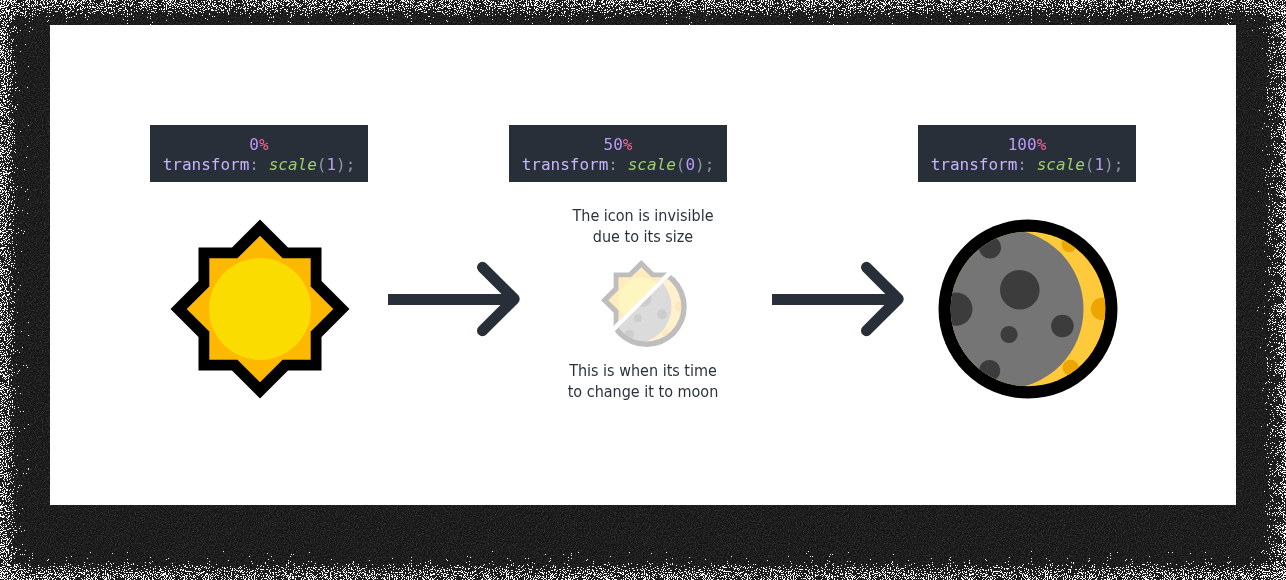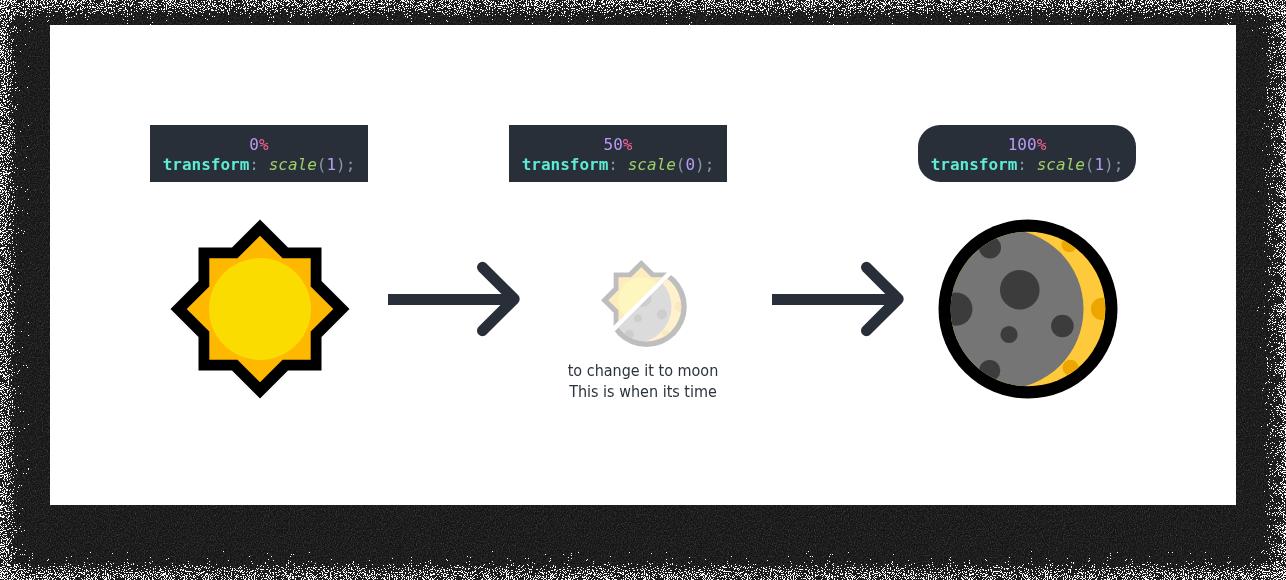--- a/index.html
+++ b/index.html
@@ -8,22 +8,22 @@
   #stage{position:relative;width:1286px;height:580px;background:#171717;}
   #shadow{position:absolute;left:0;top:0;}
   #canvas{position:absolute;left:50px;top:25px;width:1186px;height:480px;background:#ffffff;}
 
   .code{position:absolute;top:125px;width:218px;height:57px;background:#282f38;
         font-family:"DejaVu Sans Mono",monospace;font-size:16px;
         text-align:center;box-sizing:border-box;white-space:pre;}
   .code .ln{position:absolute;left:0;width:218px;height:20px;line-height:20px;}
   .code .ln1{top:10px;}
   .code .ln2{top:29.5px;}
-  .c1{left:150px;} .c2{left:509px;} .c3{left:918px;border-radius:22px;}
-  .tok-num{color:#bb9af7;} .tok-pct{color:#f7608f;} .tok-prop{color:#5eead4;font-weight:bold;}
+  .c1{left:150px;} .c2{left:509px;} .c3{left:918px;}
+  .tok-num{color:#bb9af7;} .tok-pct{color:#f7608f;} .tok-prop{color:#c4b5fd;}
   .tok-punc{color:#8b96a5;} .tok-fn{color:#9ece6a;font-style:italic;}
 
   .icon{position:absolute;}
   .arrow{position:absolute;}
   .cap{position:absolute;left:0;width:1286px;text-align:center;
        font-size:16px;font-stretch:condensed;color:#2a333d;}
   .cap div{height:21px;line-height:21px;}
 </style>
 </head>
 <body>
@@ -146,18 +146,22 @@
   <svg class="arrow" style="left:386px;top:260px;" width="136" height="80" viewBox="0 0 136 80">
     <path d="M2 34 H124 V45 H2 Z" fill="#282f38"></path>
     <path d="M96.5 7.3 L128.2 39 L96.5 70.7" fill="none" stroke="#282f38" stroke-width="11" stroke-linecap="round" stroke-linejoin="round"></path>
   </svg>
 
   <svg class="arrow" style="left:770px;top:260px;" width="136" height="80" viewBox="0 0 136 80">
     <path d="M2 34 H124 V45 H2 Z" fill="#282f38"></path>
     <path d="M96.5 7.3 L128.2 39 L96.5 70.7" fill="none" stroke="#282f38" stroke-width="11" stroke-linecap="round" stroke-linejoin="round"></path>
   </svg>
 
+  <div class="cap" style="top:205px;">
+    <div>The icon is invisible</div>
+    <div>due to its size</div>
+  </div>
   <div class="cap" style="top:360px;">
+    <div>This is when its time</div>
     <div>to change it to moon</div>
-    <div>This is when its time</div>
   </div>
 
 </div>
 
 </body></html>

